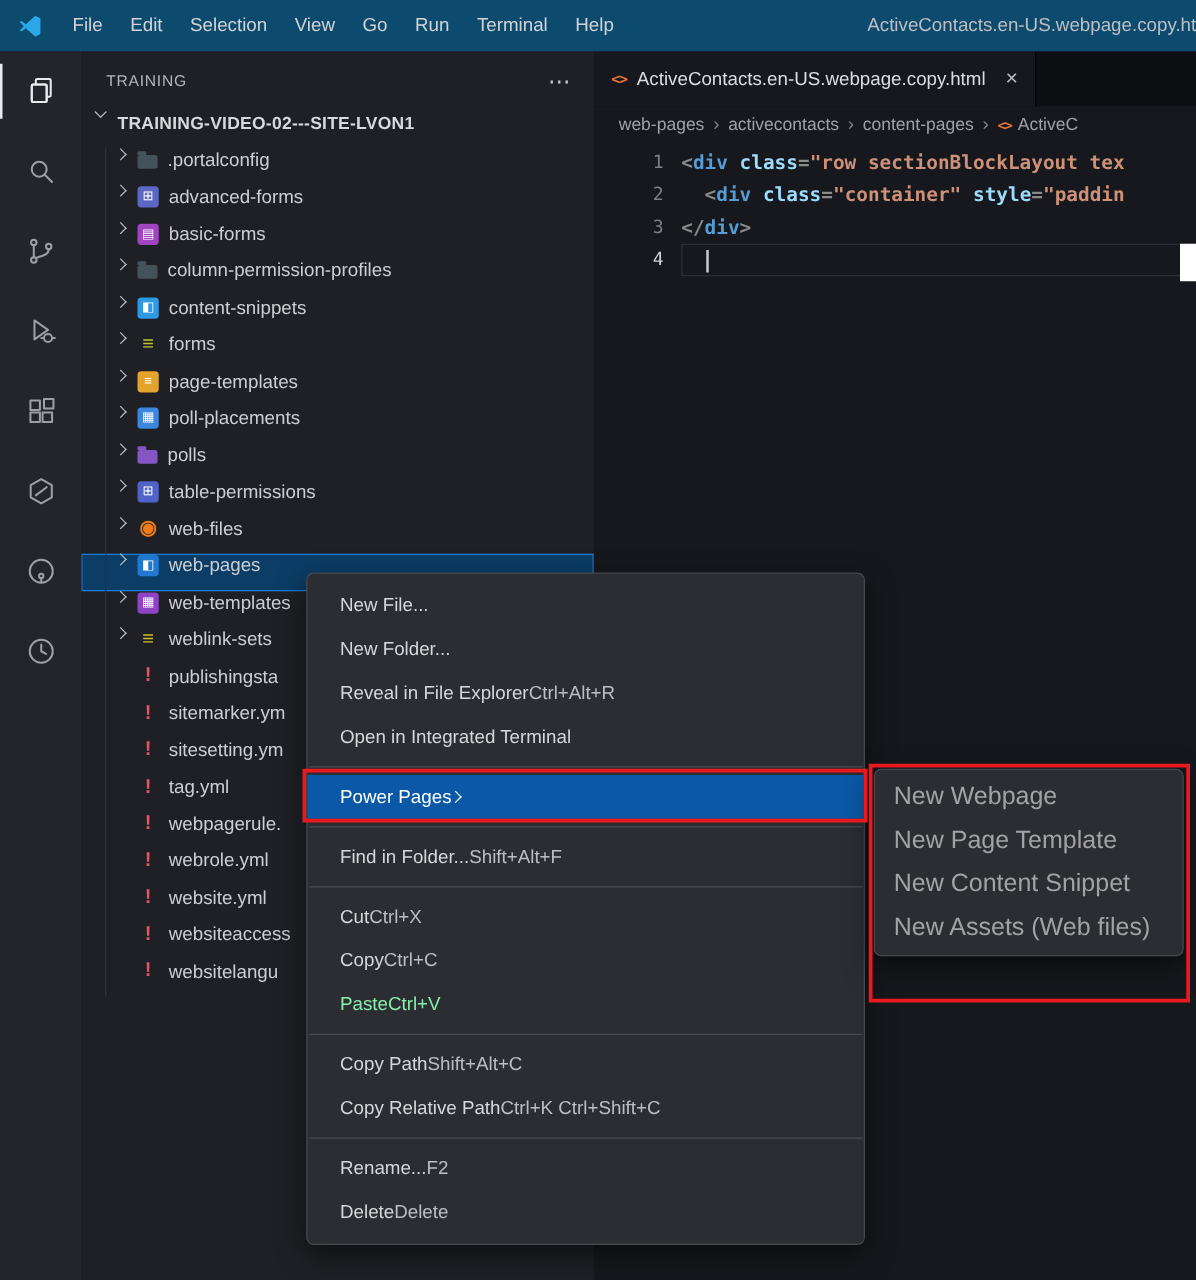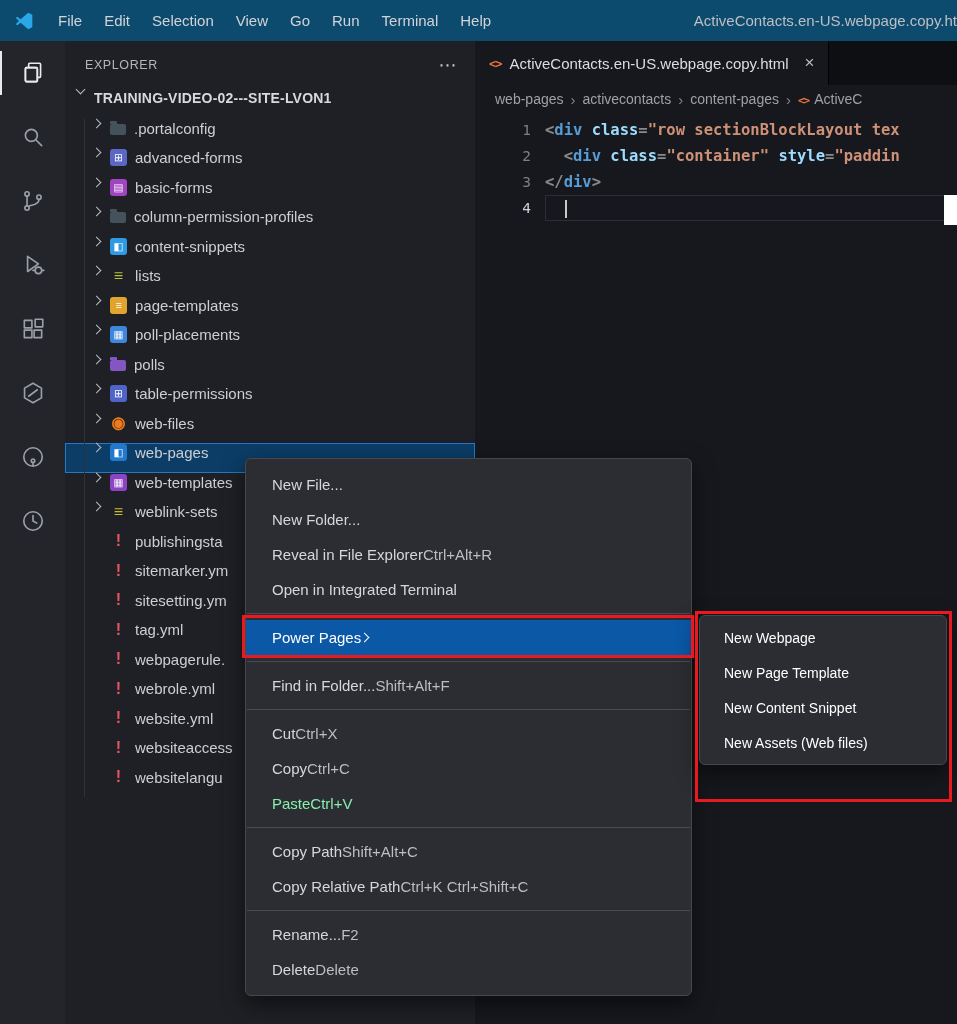--- a/index.html
+++ b/index.html
@@ -71,21 +71,21 @@
   .ctx-item{height:35px;display:flex;align-items:center;justify-content:flex-start;padding:0 26px;font-size:15px;color:#d6d7da;cursor:pointer}
   .ctx-short{color:#bcbec3;display:flex;align-items:center}
   .ctx-item.sel{background:var(--sel);color:#ffffff}
   .ctx-item.sel .ctx-short{color:#ffffff}
   .ctx-item.dis,.ctx-item.dis .ctx-short{color:#86efac;cursor:default}
   .ctx-sep{height:1px;background:#4a4b50;margin:6px 1px}
   .sub-arrow{width:7px;height:7px;border-right:1.6px solid #fff;border-bottom:1.6px solid #fff;transform:rotate(-45deg);display:inline-block}
 
   
   .submenu{position:absolute;left:699px;top:615px;width:248px;background:#2c2d32;border:1px solid #47484d;border-radius:6px;padding:4px 0;z-index:20;box-shadow:0 8px 22px rgba(0,0,0,.55)}
-  .sub-item{height:35px;display:flex;align-items:center;padding:0 24px;font-size:14px;color:#ffffff;cursor:pointer;white-space:nowrap}
+  .sub-item{height:35px;display:flex;align-items:center;padding:0 15px;font-size:20px;color:#a3a3a3;cursor:pointer;white-space:nowrap}
 
   
   .redbox{position:absolute;border:3px solid var(--red);z-index:30;pointer-events:none}
   .rb1{left:242px;top:615px;width:452px;height:43px}
   .rb2{left:695px;top:611px;width:257px;height:191px}
 </style>
 </head>
 <body>
 
 <div id="app">
@@ -164,21 +164,21 @@
     <div class="ab-item">
       <svg width="26" height="26" viewBox="0 0 24 24">
           <circle cx="12" cy="12" r="8.5"></circle>
           <polyline points="12,7 12,12 15.5,14"></polyline>
         </svg>
     </div>
   </aside>
 
   <aside class="sidebar">
     <div class="sb-head">
-      <span>EXPLORER</span>
+      <span>TRAINING</span>
       <span class="more">⋯</span>
     </div>
     <div class="tree">
       <div class="tree-item root">
         <span class="chev down"></span>
         <span class="tree-label root-label">TRAINING-VIDEO-02---SITE-LVON1</span>
       </div>
     <div class="tree-item">
     <span class="chev"></span>
     <span class="tico folderico" style="background: rgb(68, 82, 92);"></span>
@@ -200,21 +200,21 @@
     <span class="tree-label">column-permission-profiles</span>
   </div>
         <div class="tree-item">
     <span class="chev"></span>
     <span class="tico chip" style="background: rgb(46, 154, 228);">◧</span>
     <span class="tree-label">content-snippets</span>
   </div>
         <div class="tree-item">
     <span class="chev"></span>
     <span class="tico glyphico" style="color: rgb(185, 194, 47);">≡</span>
-    <span class="tree-label">lists</span>
+    <span class="tree-label">forms</span>
   </div>
         <div class="tree-item">
     <span class="chev"></span>
     <span class="tico chip" style="background: rgb(226, 164, 44);">≡</span>
     <span class="tree-label">page-templates</span>
   </div>
         <div class="tree-item">
     <span class="chev"></span>
     <span class="tico chip" style="background: rgb(60, 135, 221);">▦</span>
     <span class="tree-label">poll-placements</span>

